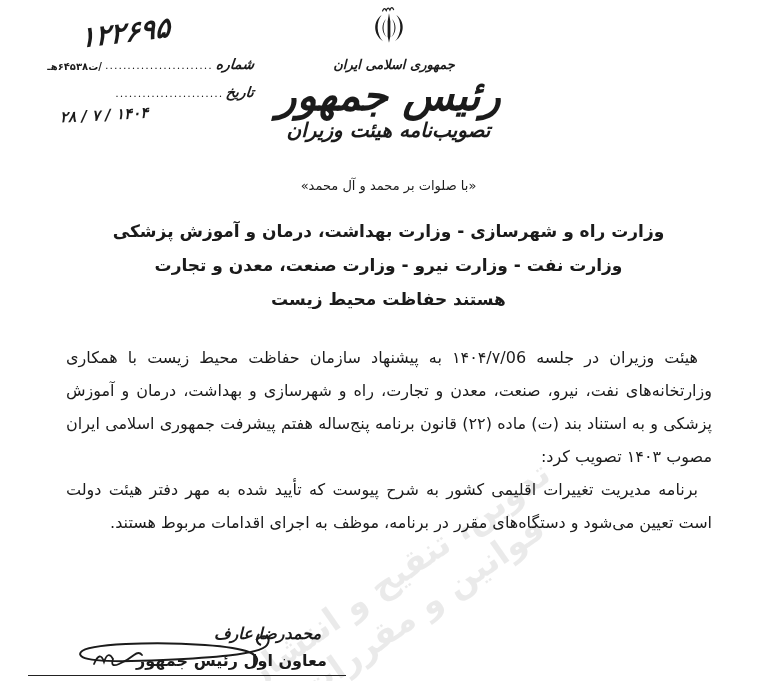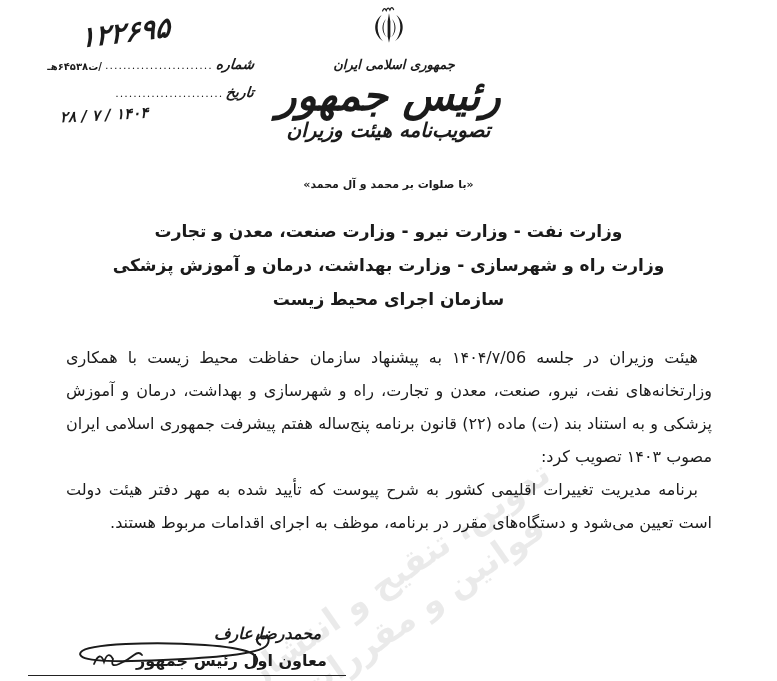--- a/index.html
+++ b/index.html
@@ -23,21 +23,21 @@
     position:absolute;top:86px;left:42px;font-size:15px;font-weight:bold;font-style:italic;
     letter-spacing:2px;transform:rotate(-3deg);white-space:nowrap;
   }
   
   .letterhead{position:absolute;top:4px;left:0;right:0;text-align:center;}
   .emblem{display:inline-block;}
   .country{font-size:13px;font-weight:600;font-style:italic;margin-top:1px;padding-left:11px;}
   .office{font-size:42px;font-weight:bold;font-style:italic;margin-top:2px;line-height:44px;}
   .doc-type{font-size:20px;font-weight:bold;font-style:italic;}
   
-  .salutation{position:absolute;top:178px;left:0;right:0;text-align:center;font-size:11px;font-weight:bold;}
+  .salutation{position:absolute;top:178px;left:0;right:0;text-align:center;font-size:13px;font-weight:normal;}
   .recipients{position:absolute;top:214px;left:0;right:0;text-align:center;font-size:17px;font-weight:bold;line-height:34px;}
   
   .body-text{
     position:absolute;top:341px;left:66px;width:646px;direction:rtl;
     text-align:justify;font-size:16px;line-height:33px;
   }
   .body-text p{margin:0;text-indent:14px;}
   .body-text p + p{margin-top:0;}
   
   .watermark{
@@ -85,23 +85,23 @@
       </svg>
     </span>
     <div class="country">جمهوری اسلامی ایران</div>
     <div class="office">رئیس جمهور</div>
     <div class="doc-type">تصویب‌نامه هیئت وزیران</div>
   </div>
 
   <div class="salutation">«با صلوات بر محمد و آل محمد»</div>
 
   <div class="recipients">
+    <div>وزارت راه و شهرسازی - وزارت بهداشت، درمان و آموزش پزشکی</div>
     <div>وزارت نفت - وزارت نیرو - وزارت صنعت، معدن و تجارت</div>
-    <div>وزارت راه و شهرسازی - وزارت بهداشت، درمان و آموزش پزشکی</div>
-    <div>سازمان اجرای محیط زیست</div>
+    <div>هستند حفاظت محیط زیست</div>
   </div>
 
   <div class="body-text">
     <p>هیئت وزیران در جلسه ۱۴۰۴/۷/06 به پیشنهاد سازمان حفاظت محیط زیست با همکاری وزارتخانه‌های نفت، نیرو، صنعت، معدن و تجارت، راه و شهرسازی و بهداشت، درمان و آموزش پزشکی و به استناد بند (ت) ماده (۲۲) قانون برنامه پنج‌ساله هفتم پیشرفت جمهوری اسلامی ایران مصوب ۱۴۰۳ تصویب کرد:</p>
     <p>برنامه مدیریت تغییرات اقلیمی کشور به شرح پیوست که تأیید شده به مهر دفتر هیئت دولت است تعیین می‌شود و دستگاه‌های مقرر در برنامه، موظف به اجرای اقدامات مربوط هستند.</p>
   </div>
 
   <div class="watermark">
     <div>تدوین، تنقیح و انتشار</div>
     <div>قوانین و مقررات</div>

